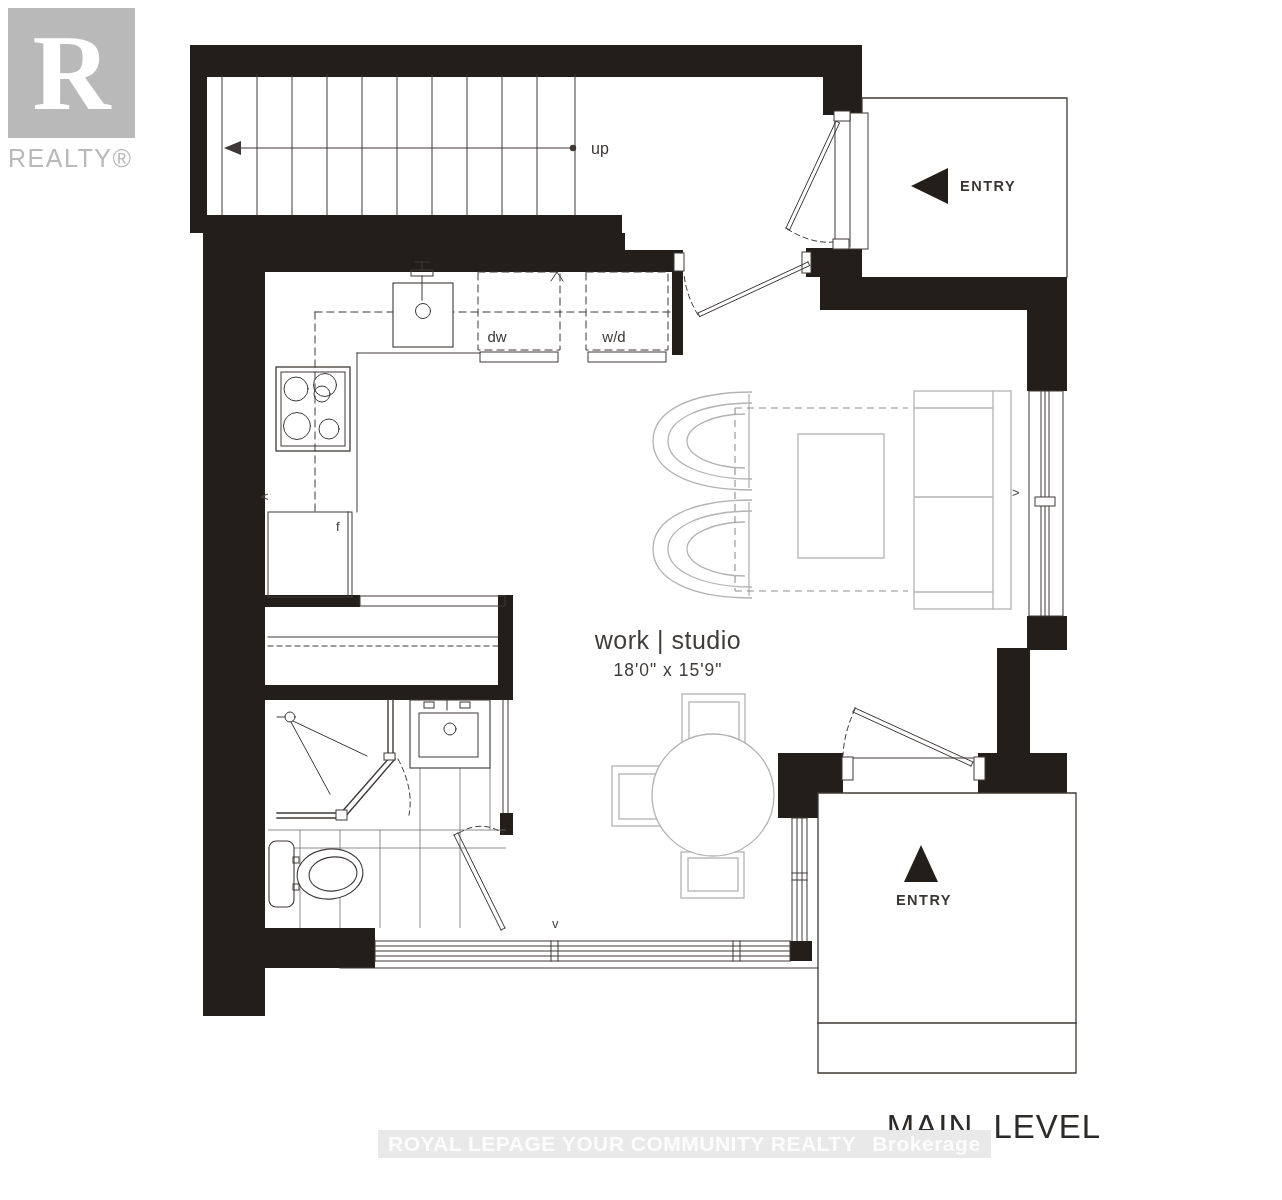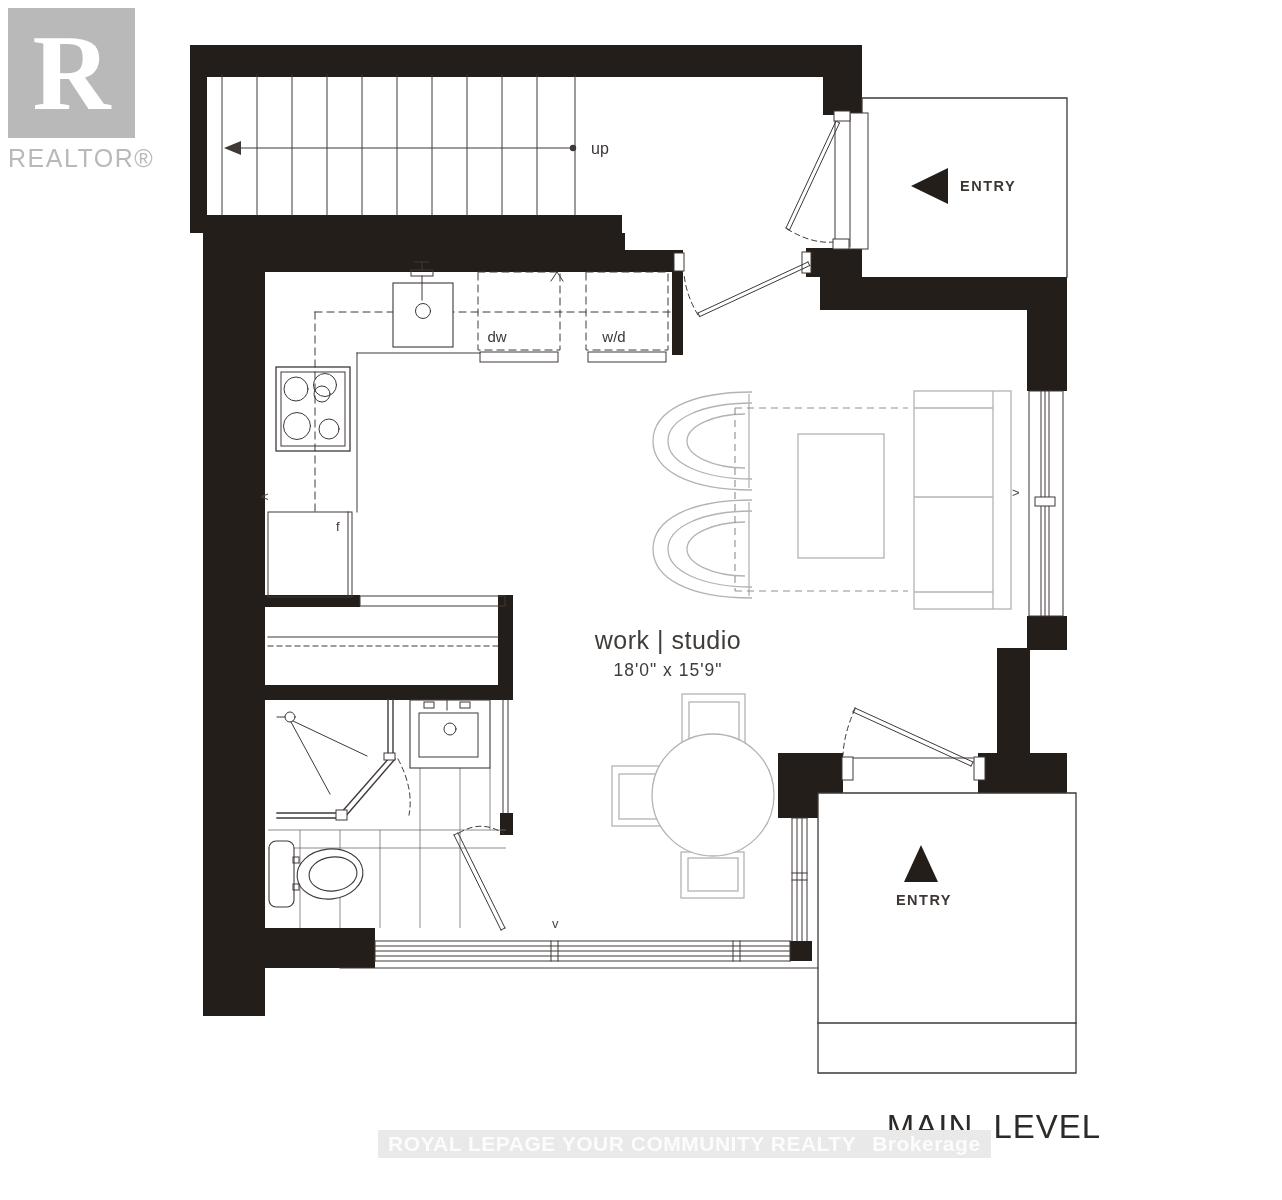--- a/index.html
+++ b/index.html
@@ -321,21 +321,21 @@
       <text class="t t-dims" text-anchor="middle" x="668" y="676">18'0" x 15'9"</text>
     </g>
 
     <text class="t t-level" text-anchor="middle" x="994" y="1138">MAIN LEVEL</text>
   </svg>
 
   <div class="logo">
     <div class="logo-block">
       <span class="logo-r">R</span>
     </div>
-    <div class="logo-text">REALTOR®</div>
+    <div class="logo-text">REALTY®</div>
   </div>
 
   <div class="watermark">
     <span>ROYAL LEPAGE YOUR COMMUNITY REALTY</span>
     <span class="suffix">Brokerage</span>
   </div>
 
 </div>
 
 </body></html>

